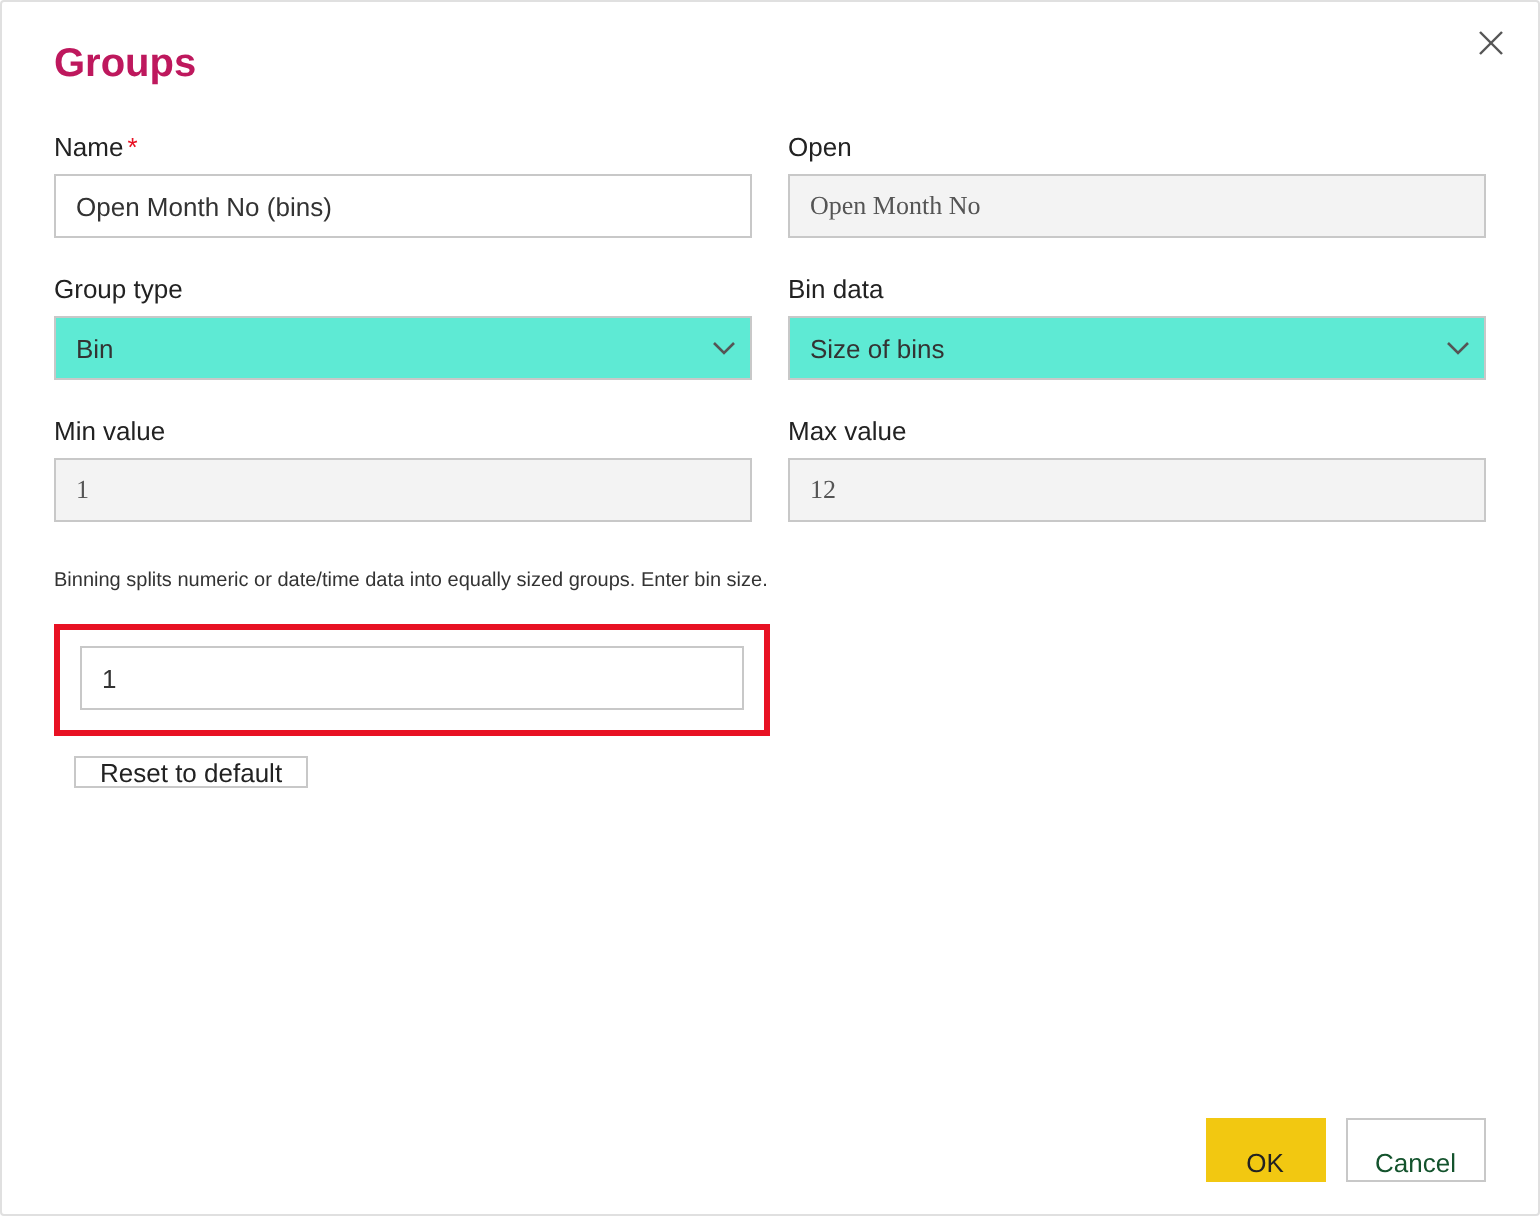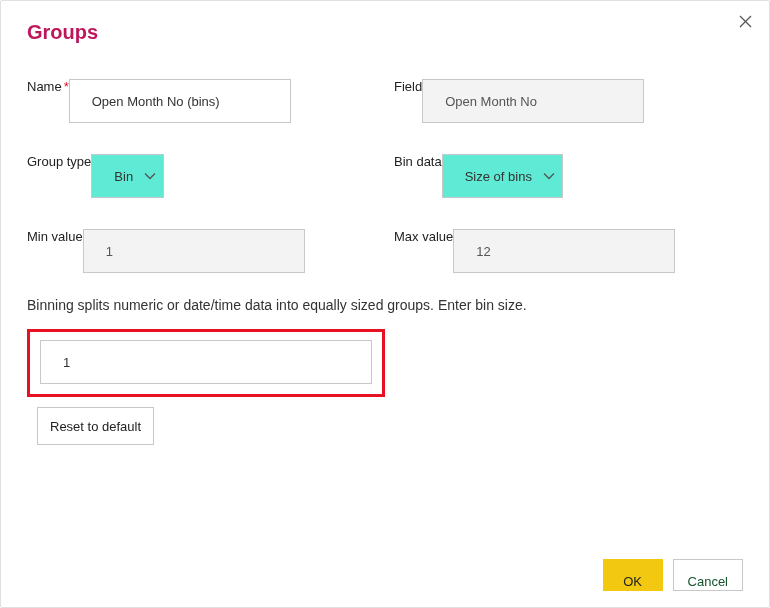--- a/index.html
+++ b/index.html
@@ -35,73 +35,74 @@
       font-weight: 600;
       color: #be185d;
       margin-bottom: 22px;
     }
     .form-grid {
       display: grid;
       grid-template-columns: 1fr 1fr;
       column-gap: 18px;
       row-gap: 18px;
     }
-    .form-field { display: flex; flex-direction: row; margin-top: 13px; }
+    .form-field { display: flex; flex-direction: column; }
     .label {
       font-size: 13px;
       color: #222;
       margin-bottom: 6px;
     }
     .required { color: #e81123; margin-left: 2px; }
     .text-input, .select-input, .readonly-input {
-      height: 44px;
+      height: 32px;
       border: 1px solid #c8c8c8;
       font-size: 13px;
-      padding: 0 22px;
+      padding: 0 10px;
       font-family: inherit;
       color: #333;
       background: #fff;
     }
     .readonly-input {
       background: #f3f3f3;
       color: #555;
+      font-family: Liberation Serif, serif;
     }
     .select-wrapper { position: relative; }
     .select-input {
       width: 100%;
       background: #5eead4;
       cursor: pointer;
       display: flex;
       align-items: center;
       padding-right: 30px;
     }
     .chevron {
       position: absolute;
       right: 8px;
       top: 50%;
       transform: translateY(-50%);
       pointer-events: none;
       color: #555;
     }
     .help-text {
-      font-size: 14px;
+      font-size: 10px;
       color: #333;
       margin-top: 24px;
       margin-bottom: 16px;
     }
     .bin-size-box {
       border: 3px solid #e81123;
       padding: 8px 10px 10px 10px;
       width: 358px;
     }
     .bin-size-box .label { margin-bottom: 8px; }
     .bin-size-box .text-input { width: 100%; }
     .reset-btn {
       margin-top: 10px;
-      height: 38px;
+      height: 16px;
       padding: 0 12px;
       font-size: 13px;
       background: #fff;
       border: 1px solid #c8c8c8;
       cursor: pointer;
       font-family: inherit;
       color: #222;
       margin-left: 10px;
       width: fit-content;
     }
@@ -149,21 +150,21 @@
   <div class="form-grid">
 
     <div class="form-field">
       <div class="label">
         <span>Name</span><span class="required">*</span>
       </div>
       <input type="text" class="text-input" value="Open Month No (bins)" style="">
     </div>
 
     <div class="form-field">
-      <div class="label">Field</div>
+      <div class="label">Open</div>
       <input type="text" class="readonly-input" readonly="" value="Open Month No" style="">
     </div>
 
     <div class="form-field">
       <div class="label">Group type</div>
       <div class="select-wrapper">
         <div class="select-input">
           <span>Bin</span>
         </div>
         <svg class="chevron" width="12" height="8" viewBox="0 0 12 8">

